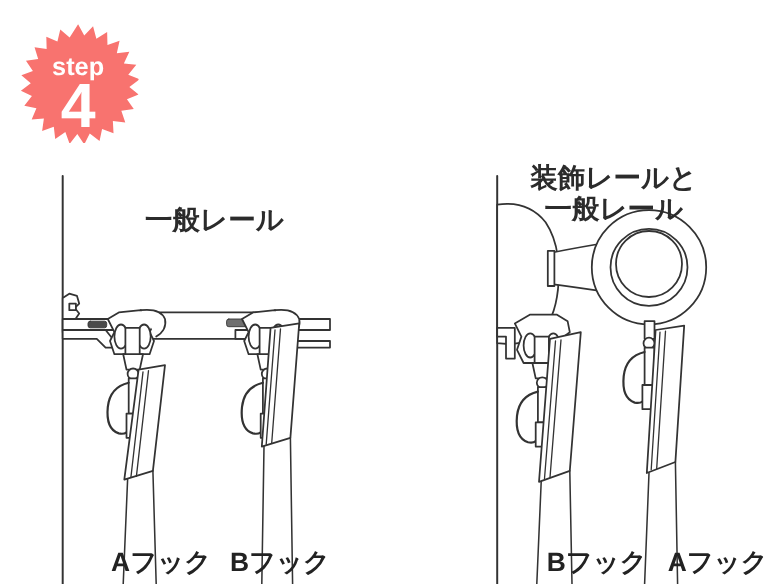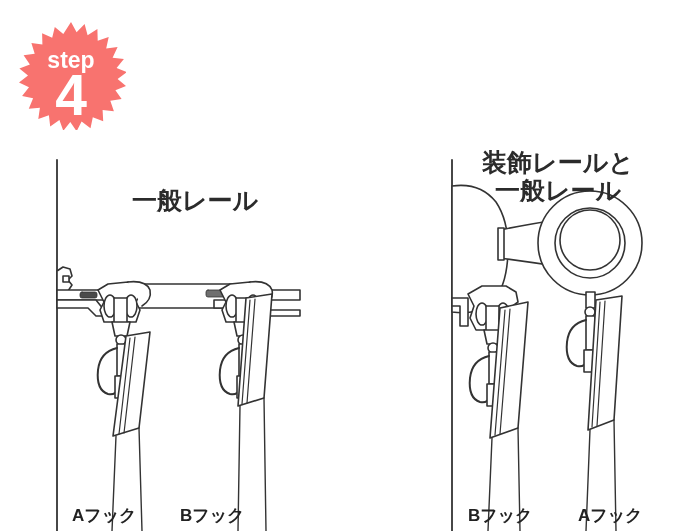--- a/index.html
+++ b/index.html
@@ -87,24 +87,25 @@
 
   .hook-captions {
     position: absolute;
     bottom: 4px;
     height: 34px;
     width: 100%;
   }
   .hook-caption {
     position: absolute;
     bottom: 0;
-    font-size: 17px;
+    font-size: 24px;
     font-weight: bold;
     color: #222222;
     white-space: nowrap;
+    margin-left: 29px;
   }
 
   #cap-left-a  { left: 72px; }
   #cap-left-b  { left: 180px; }
   #cap-right-b { left: 118px; }
   #cap-right-a { left: 228px; }
 </style>
 </head>
 <body>
 

